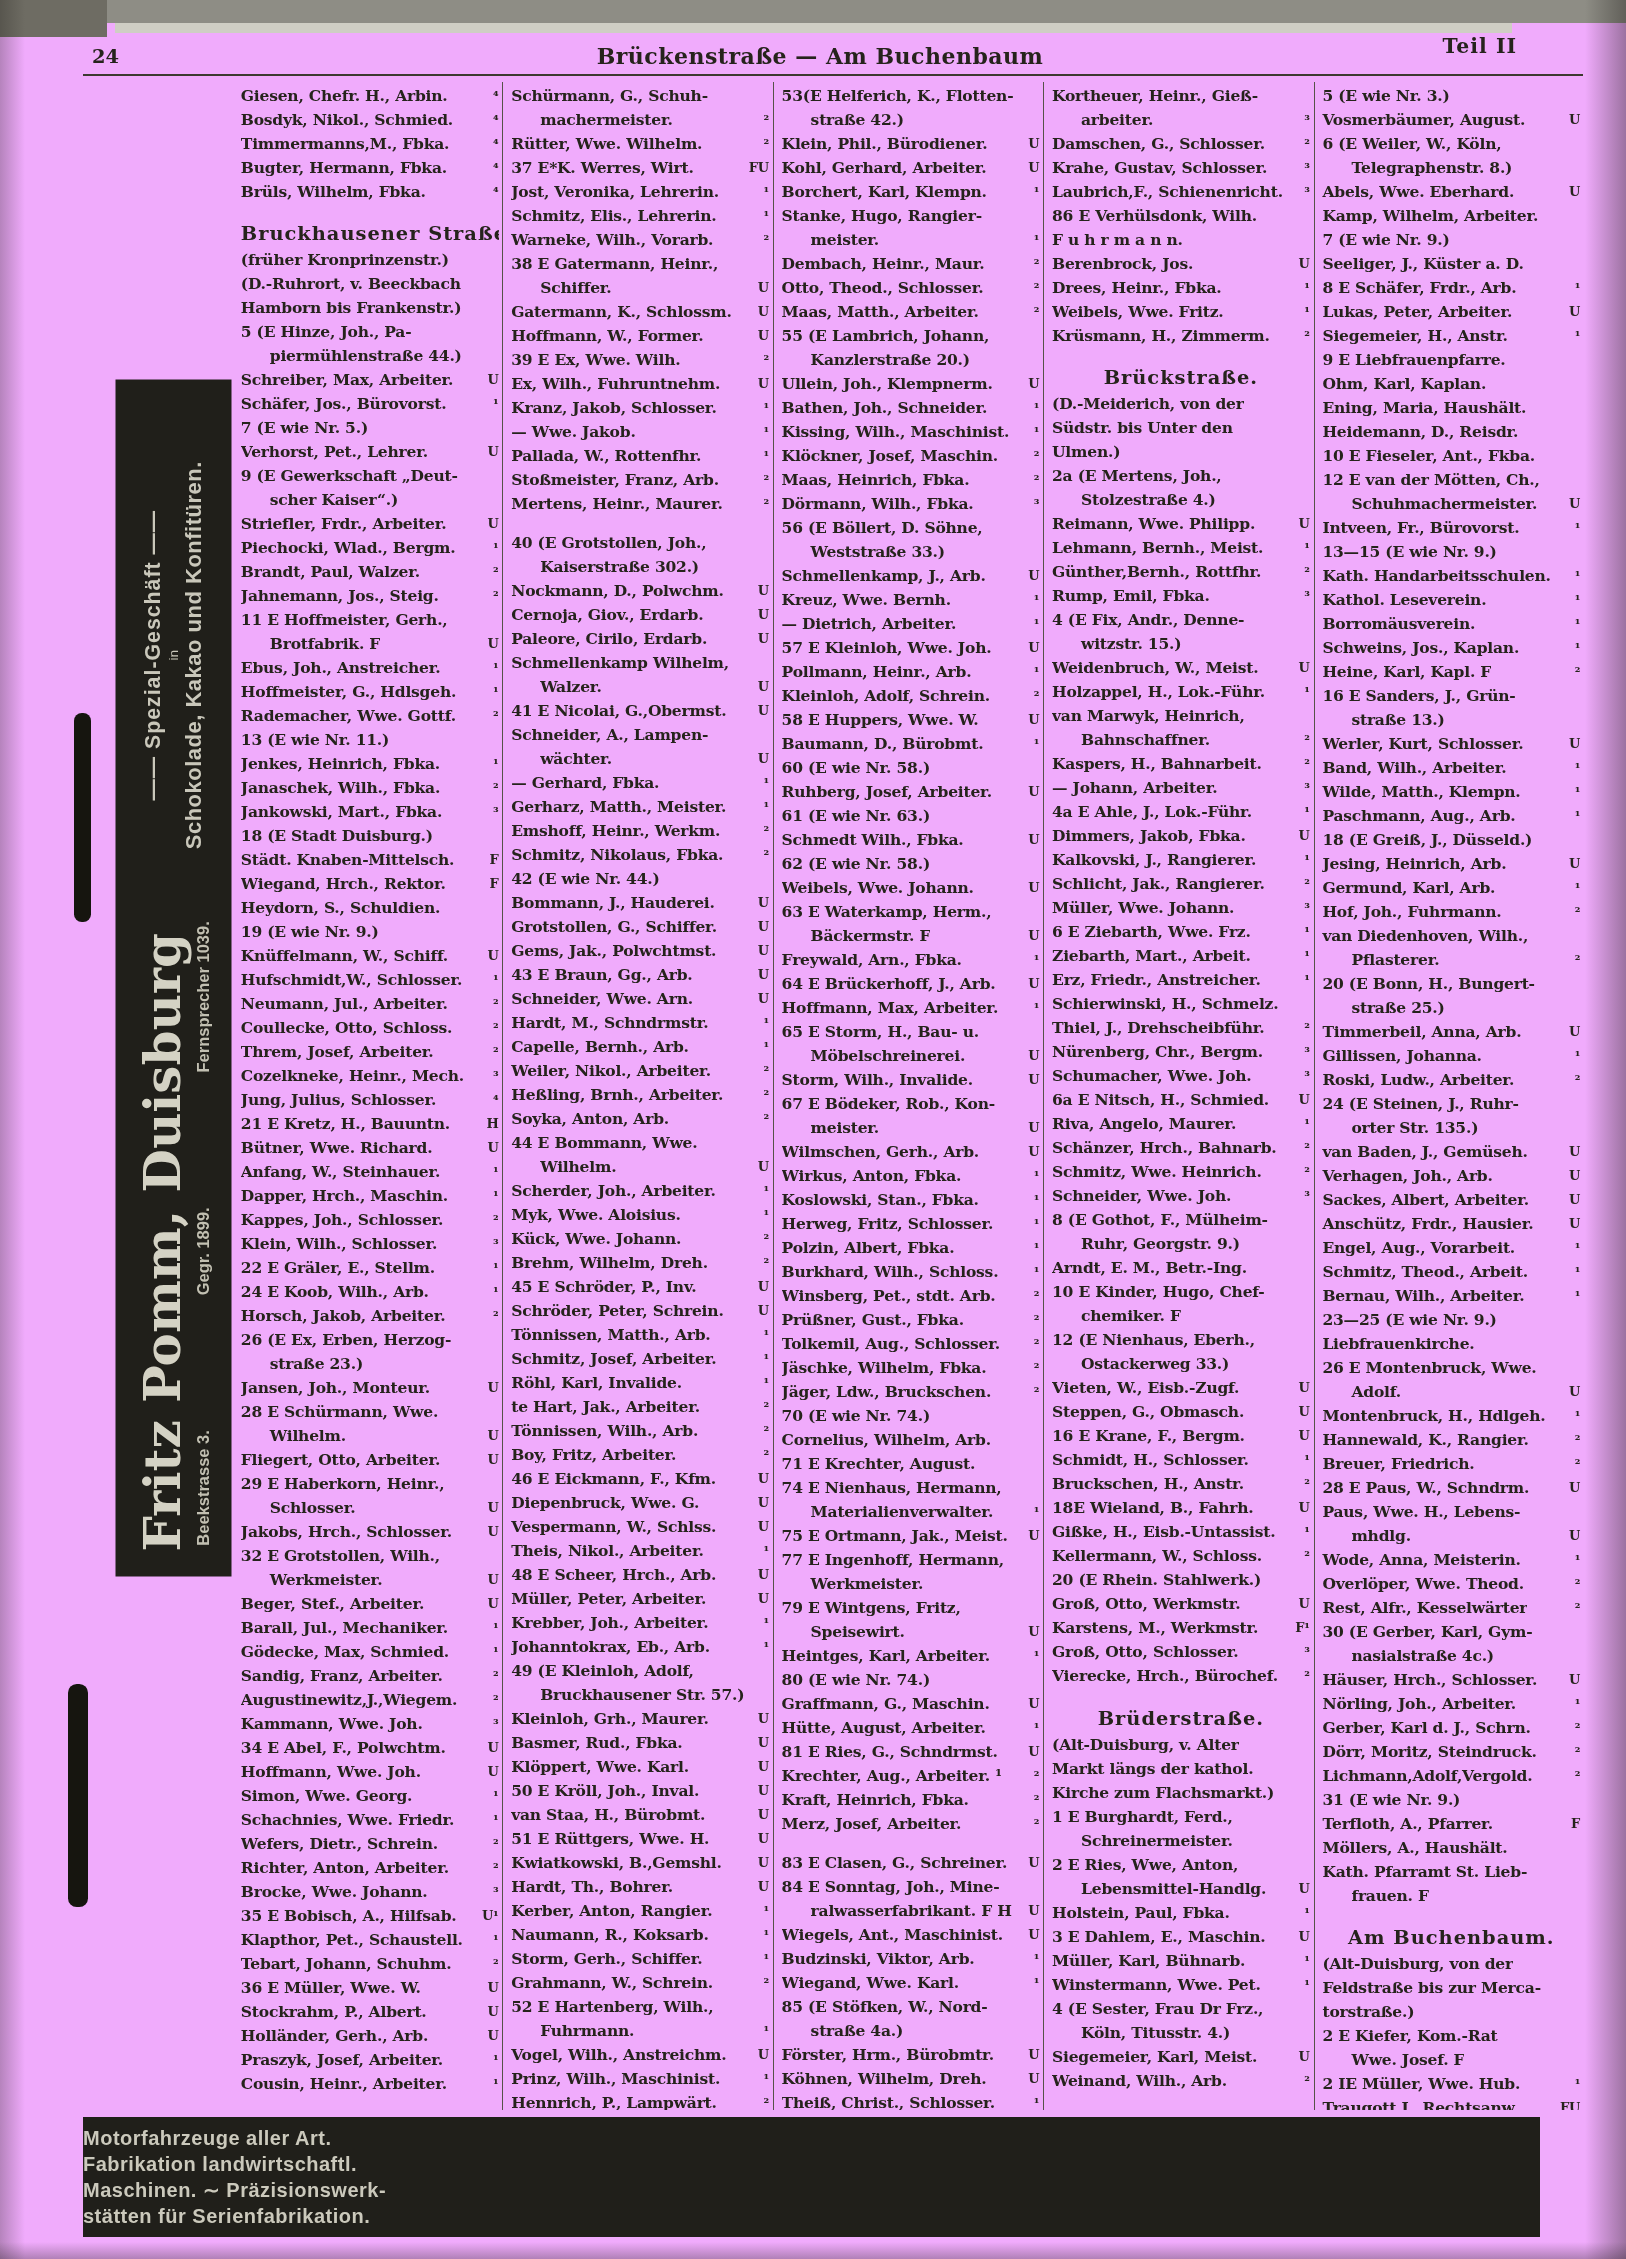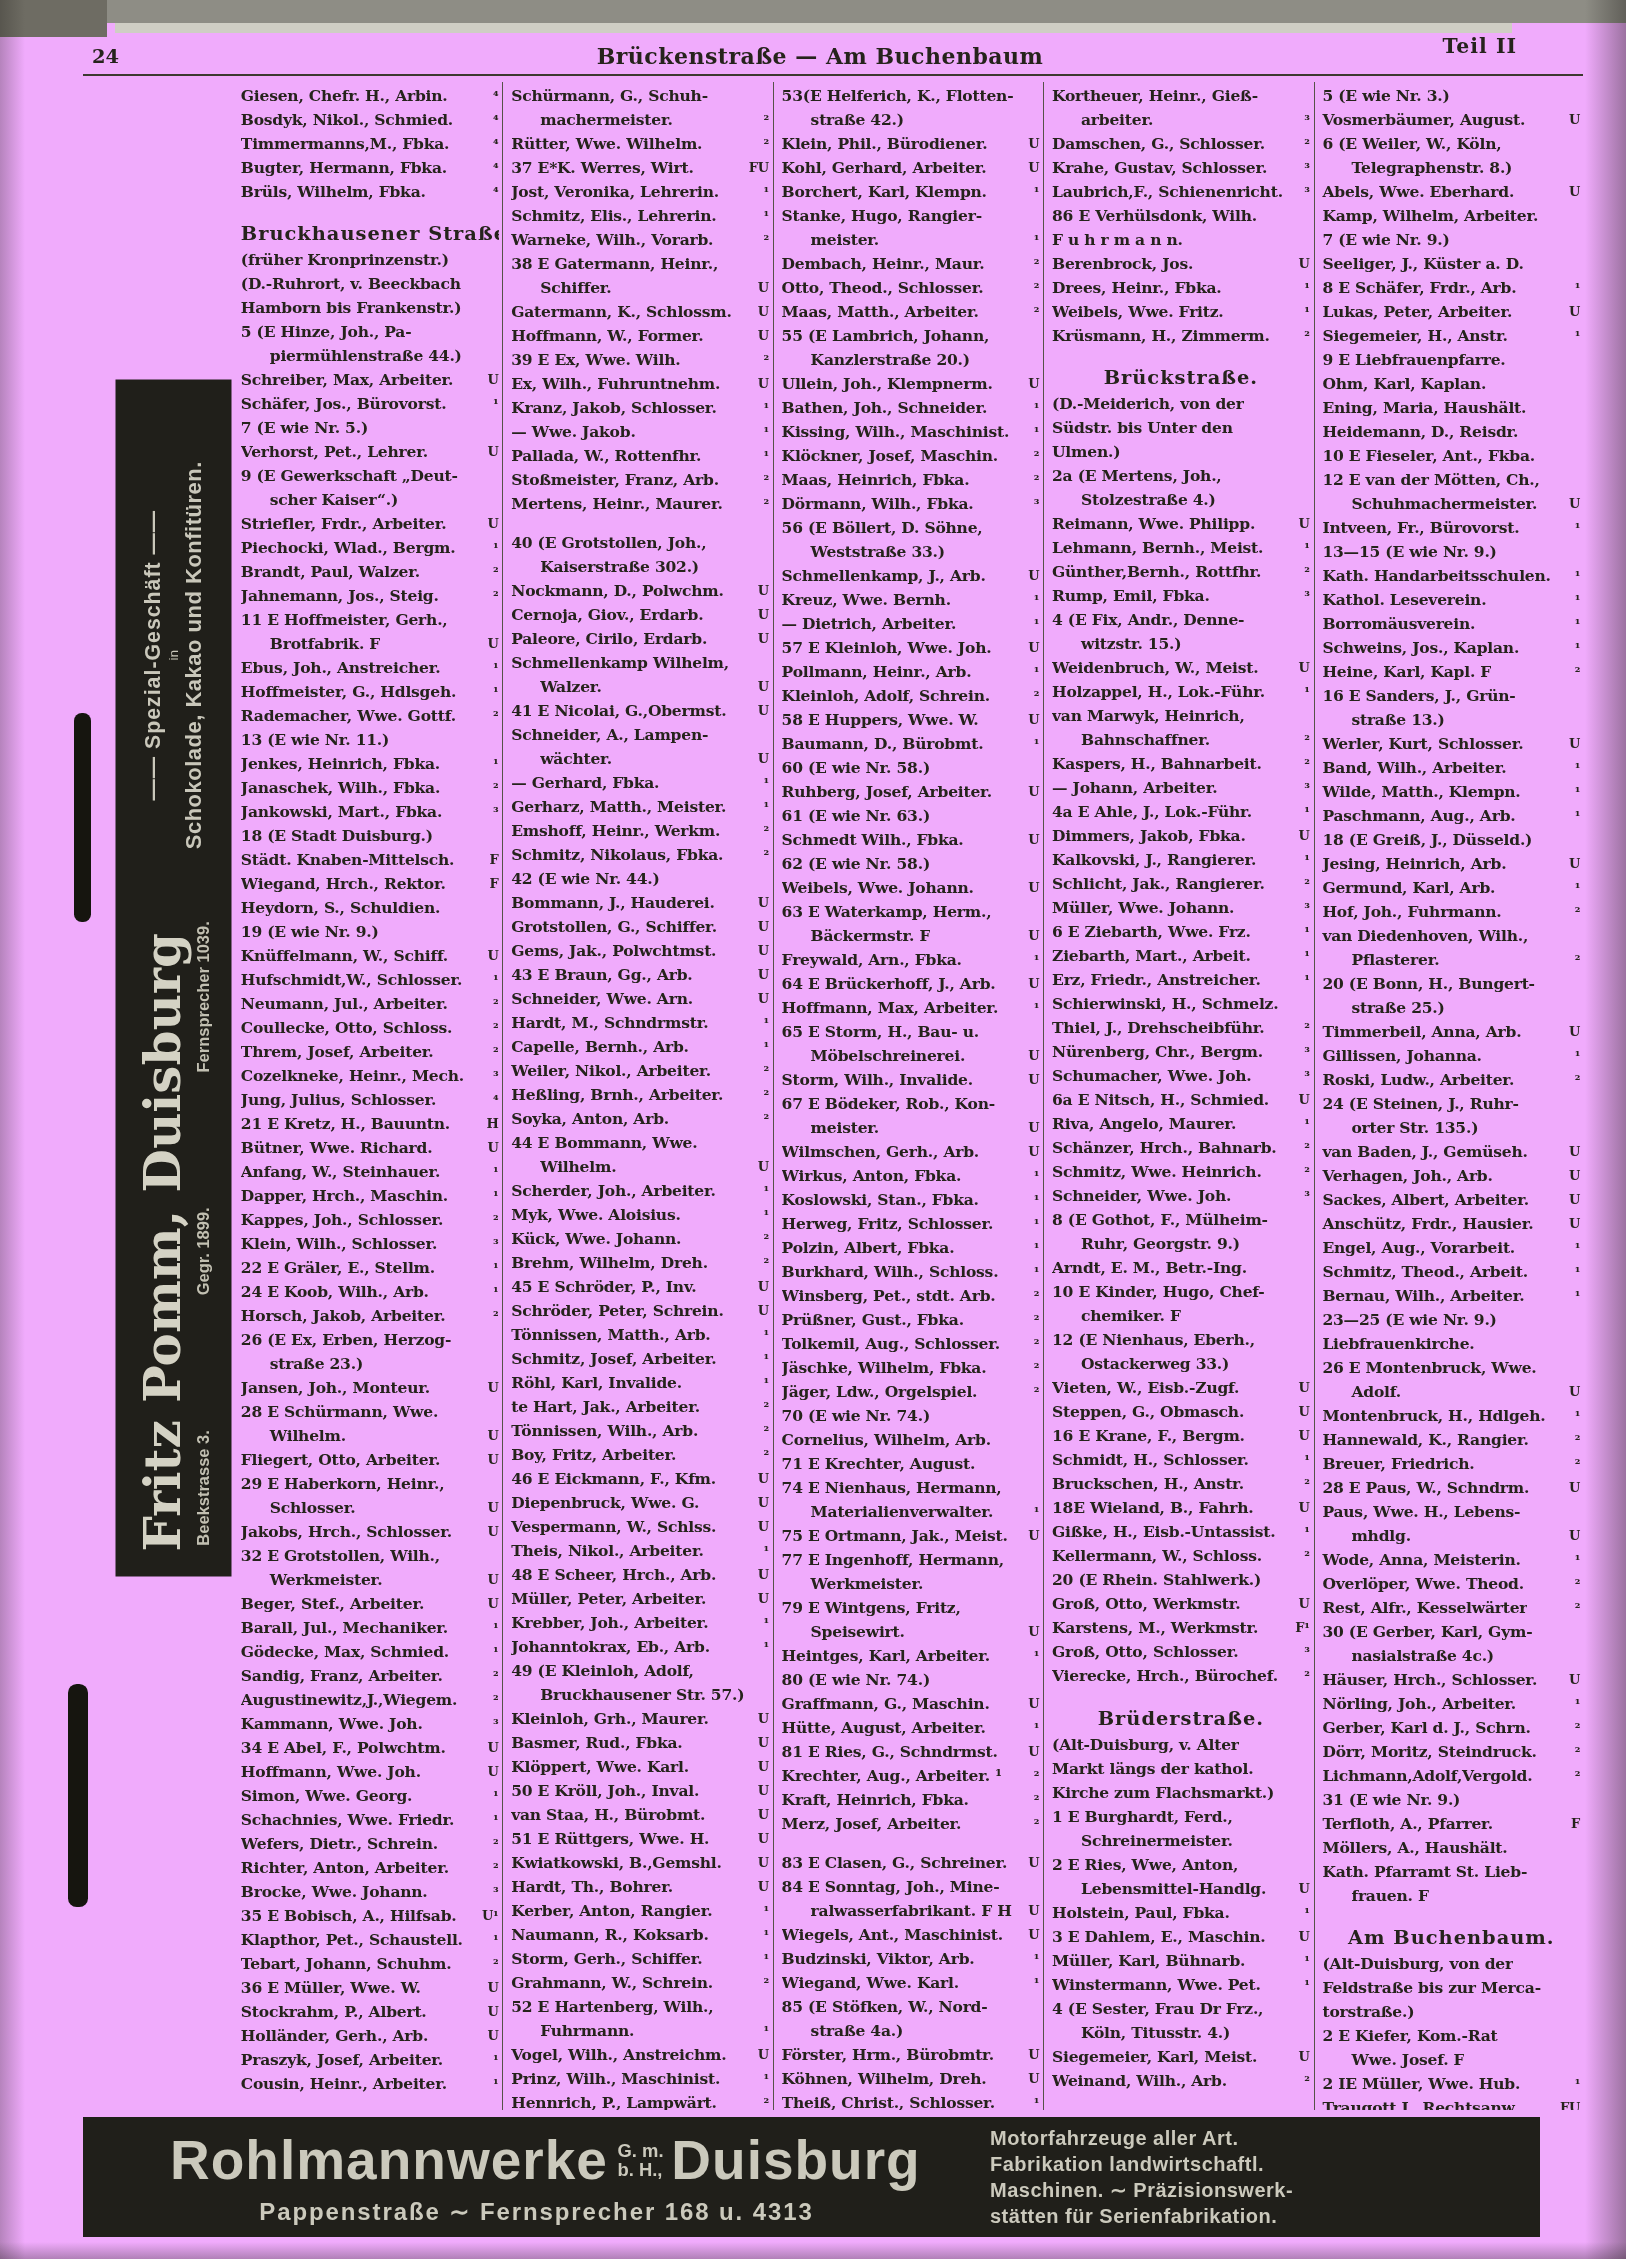--- a/index.html
+++ b/index.html
@@ -928,21 +928,21 @@
         </div>
         <div class="ln">
           <span class="l">Tolkemil, Aug., Schlosser.</span>
           <span class="m">²</span>
         </div>
         <div class="ln">
           <span class="l">Jäschke, Wilhelm, Fbka.</span>
           <span class="m">²</span>
         </div>
         <div class="ln">
-          <span class="l">Jäger, Ldw., Orgelspiel.</span>
+          <span class="l">Jäger, Ldw., Bruckschen.</span>
           <span class="m">²</span>
         </div>
         <div class="ln">
           <span class="l"><b>70</b> (E wie Nr. 74.)</span>
         </div>
         <div class="ln">
           <span class="l">Cornelius, Wilhelm, Arb.</span>
         </div>
         <div class="ln">
           <span class="l"><b>71</b> E Krechter, August.</span>
@@ -1661,31 +1661,20 @@
       </div>
       <div class="blkB">
         <div class="spez">—— Spezial-Geschäft ——</div>
         <div class="in">in</div>
         <div class="schoko">Schokolade, Kakao und Konfitüren.</div>
       </div>
     </div>
   </div>
 
   <div id="botad">
-    <div class="leftwrap">
-      <div class="bigrow">
-        <span class="brand">Rohlmannwerke</span>
-        <span class="legal">
-          <span>G. m.</span>
-          <span>b. H.,</span>
-        </span>
-        <span class="city">Duisburg</span>
-      </div>
-      <div class="addr">Pappenstraße  ∼  Fernsprecher 168 u. 4313</div>
-    </div>
     <div class="rightwrap">
         <div>Motorfahrzeuge  aller  Art.</div>
         <div>Fabrikation landwirtschaftl.</div>
         <div>Maschinen. ∼ Präzisionswerk-</div>
         <div>stätten  für  Serienfabrikation.</div>
       </div>
   </div>
 
   <div class="scan-right"></div>
   <div class="scan-left"></div>

